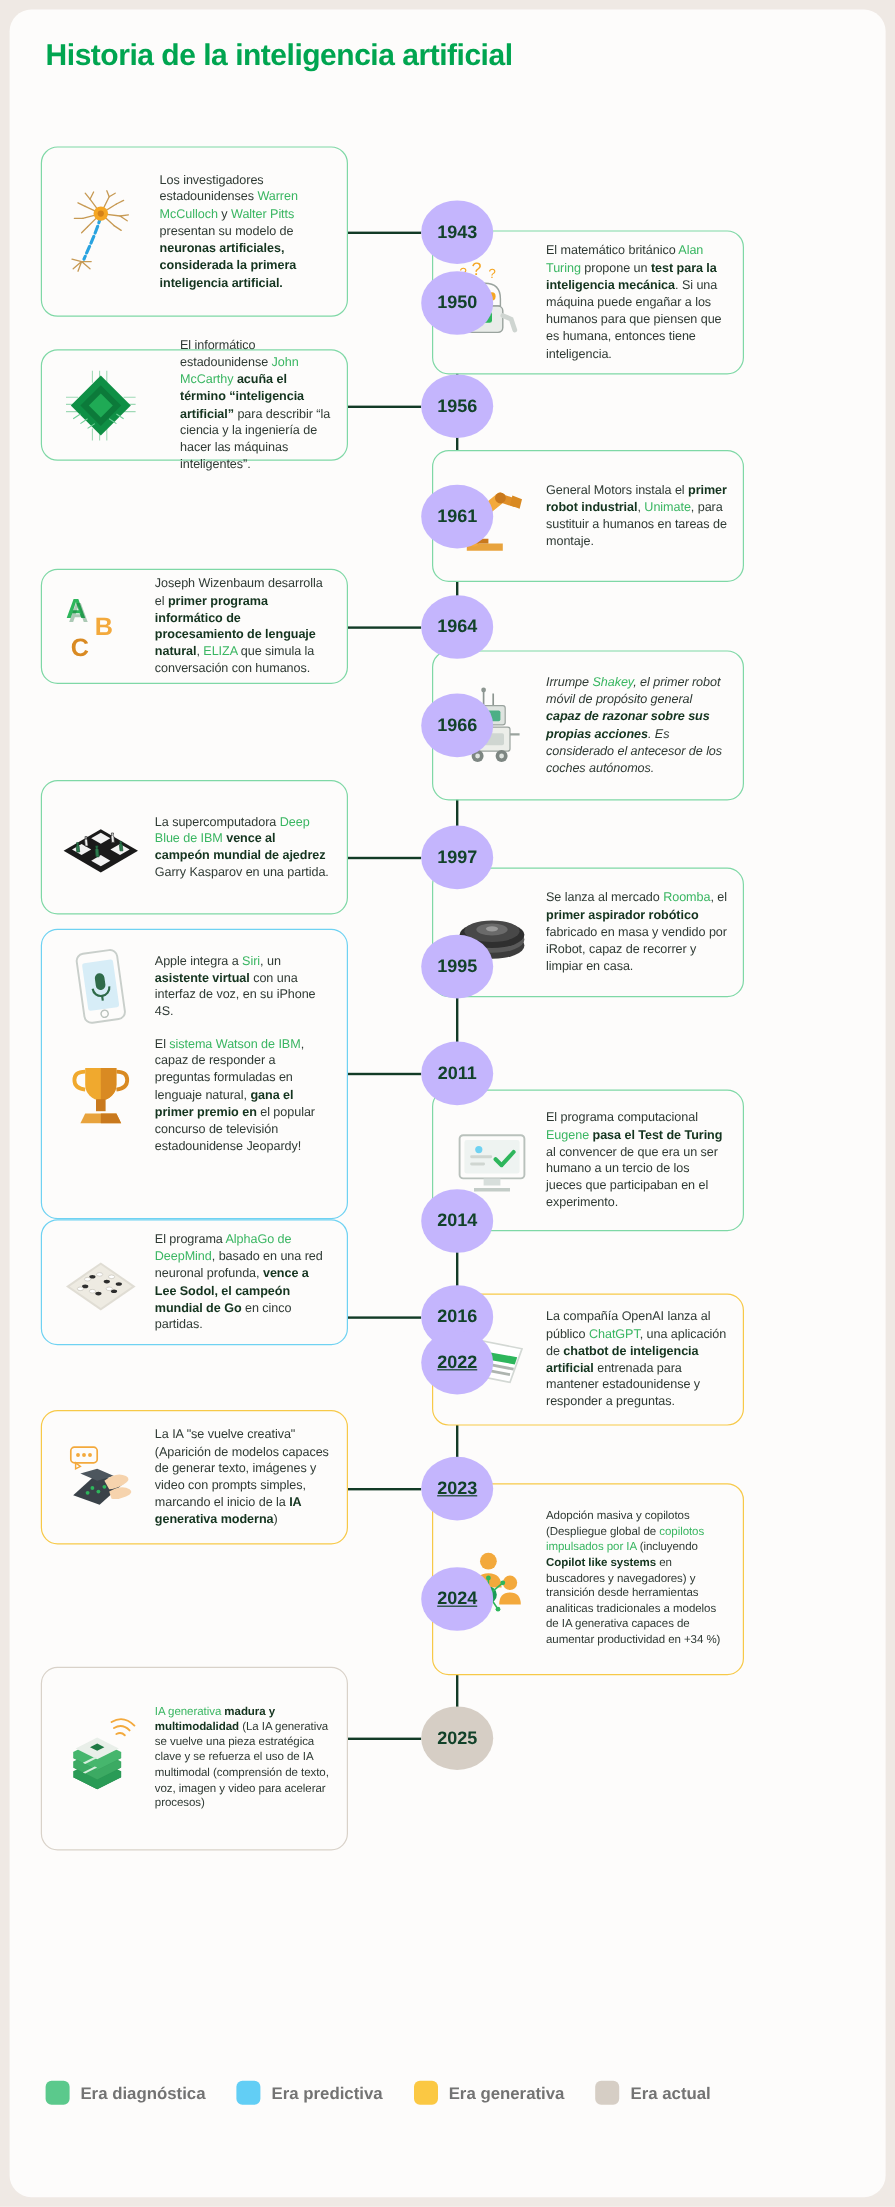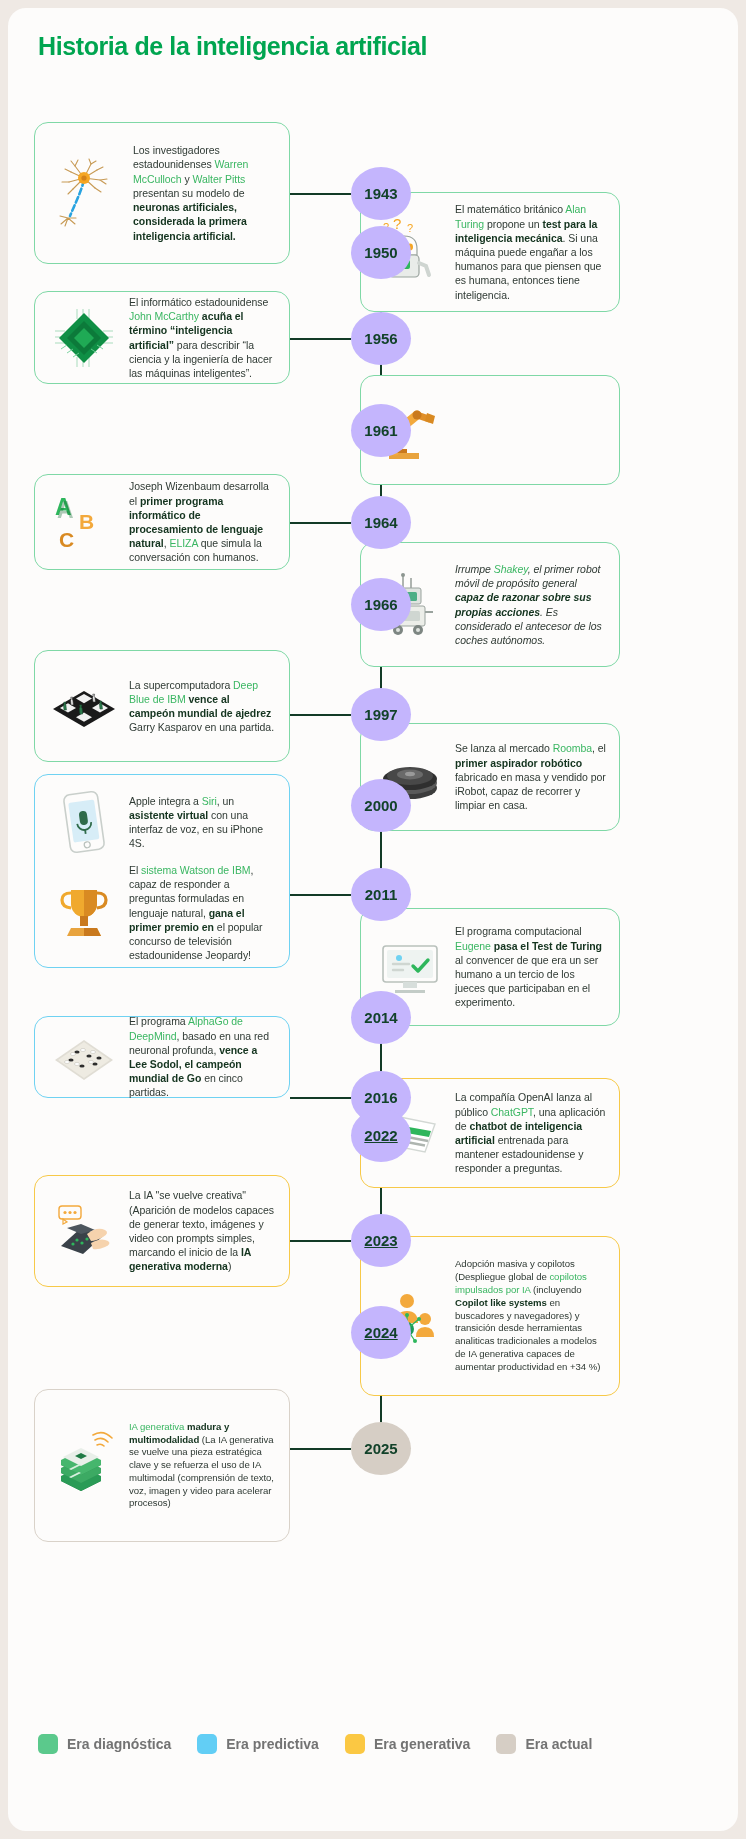--- a/index.html
+++ b/index.html
@@ -135,21 +135,21 @@
     </div>
     <div class="txt">
       <span>El matemático británico </span><span class="gr">Alan Turing</span><span> propone un </span><b>test para la inteligencia mecánica</b><span>. Si una máquina puede engañar a los humanos para que piensen que es humana, entonces tiene inteligencia.</span>
     </div>
   </div>
 
   <div class="stub" style="left:282px;top:330px;width:61px;"></div>
   <div class="node green" style="top:304px;">
       <span>1956</span>
     </div>
-  <div class="card left" style="top:283px;height:93px;">
+  <div class="card left" style="top:283px;height:93px;gap:21px;">
     <div class="art">
       <svg width="74" height="74" viewBox="0 0 74 74">
         <g stroke="#9fd9b6" stroke-width="0.9" fill="none">
           <path d="M8 30 h10 M8 36 h14 M8 42 h10 M56 30 h10 M52 36 h14 M56 42 h10 M30 8 v10 M36 8 v14 M42 8 v10 M30 56 v10 M36 52 v14 M42 56 v10"></path>
         </g>
         <path d="M37 12 L62 37 L37 62 L12 37 Z" fill="#0f8f45"></path>
         <path d="M37 20 L54 37 L37 54 L20 37 Z" fill="#0c7a3a"></path>
         <path d="M37 27 L47 37 L37 47 L27 37 Z" fill="#1faa55"></path>
         <g stroke="#6fcf97" stroke-width="0.9" fill="none">
           <path d="M20 44 l-6 4 M26 48 l-6 4 M32 52 l-6 4 M44 48 l6 4 M50 44 l6 4"></path>
@@ -170,20 +170,23 @@
       <svg width="74" height="74" viewBox="0 0 74 74">
         <path d="M16 60 h30 v6 h-30 z" fill="#e8a33d"></path>
         <path d="M22 58 v-18" stroke="#f3a93c" stroke-width="9" stroke-linecap="round"></path>
         <path d="M22 40 L44 22" stroke="#f3a93c" stroke-width="9" stroke-linecap="round"></path>
         <path d="M44 22 L56 26" stroke="#e08f28" stroke-width="7" stroke-linecap="round"></path>
         <circle cx="22" cy="40" r="5" fill="#c9791d"></circle>
         <circle cx="44" cy="22" r="4.5" fill="#c9791d"></circle>
         <path d="M54 20 l8 3 l-2 8 l-8 -3 z" fill="#d98a22"></path>
         <path d="M24 56 h10 v4 h-10z" fill="#c9791d"></path>
       </svg>
+    </div>
+    <div class="txt">
+      <span>General Motors instala el </span><b>primer robot industrial</b><span>, </span><span class="gr">Unimate</span><span>, para sustituir a humanos en tareas de montaje.</span>
     </div>
   </div>
 
   <div class="stub" style="left:282px;top:514px;width:61px;"></div>
   <div class="node green" style="top:488px;">
       <span>1964</span>
     </div>
   <div class="card left" style="top:466px;height:96px;">
     <div class="art">
       <svg width="74" height="74" viewBox="0 0 74 74">
@@ -248,21 +251,21 @@
         </g>
       </svg>
     </div>
     <div class="txt">
       <span>La supercomputadora </span><span class="gr">Deep Blue de IBM</span><b> vence al campeón mundial de ajedrez</b><span> Garry Kasparov en una partida.</span>
     </div>
   </div>
 
   <div class="stub" style="left:403px;top:797px;width:54px;"></div>
   <div class="node green" style="top:771px;">
-      <span>2000</span>
+      <span>1995</span>
     </div>
   <div class="card right" style="top:715px;height:108px;">
     <div class="art">
       <svg width="74" height="74" viewBox="0 0 74 74">
         <ellipse cx="37" cy="48" rx="27" ry="11" fill="#3c3c3c"></ellipse>
         <ellipse cx="37" cy="43" rx="27" ry="11" fill="#5a5a5a"></ellipse>
         <ellipse cx="37" cy="39" rx="27" ry="11" fill="#2f2f2f"></ellipse>
         <ellipse cx="37" cy="36" rx="23" ry="9" fill="#484848"></ellipse>
         <ellipse cx="37" cy="34.5" rx="13" ry="5" fill="#6a6a6a"></ellipse>
         <ellipse cx="37" cy="34" rx="5" ry="2.2" fill="#9a9a9a"></ellipse>
@@ -270,21 +273,21 @@
     </div>
     <div class="txt">
       <span>Se lanza al mercado </span><span class="gr">Roomba</span><span>, el </span><b>primer aspirador robótico</b><span> fabricado en masa y vendido por iRobot, capaz de recorrer y limpiar en casa.</span>
     </div>
   </div>
 
   <div class="stub" style="left:282px;top:886px;width:61px;"></div>
   <div class="node green" style="top:860px;">
       <span>2011</span>
     </div>
-  <div class="card b left" style="top:766px;height:194px;display:block;padding:0;">
+  <div class="card b left" style="top:766px;height:242px;display:block;padding:0;">
     <div style="display:flex;align-items:center;padding:10px 12px 2px 12px;">
       <div class="art">
         <svg width="74" height="74" viewBox="0 0 74 74">
           <rect x="20" y="8" width="34" height="58" rx="6" fill="#fdfcfb" stroke="#c9cfcb" stroke-width="1.6" transform="rotate(-8 37 37)"></rect>
           <rect x="24" y="16" width="26" height="40" rx="2" fill="#d7edf7" transform="rotate(-8 37 37)"></rect>
           <g transform="rotate(-8 37 37)">
             <rect x="33" y="26" width="8" height="14" rx="4" fill="#2f6b4a"></rect>
             <path d="M30 38 a7 7 0 0 0 14 0" stroke="#2f6b4a" stroke-width="1.8" fill="none"></path>
             <path d="M37 45 v4" stroke="#2f6b4a" stroke-width="1.8"></path>
             <circle cx="37" cy="60" r="3" fill="none" stroke="#b9c1bc" stroke-width="1.2"></circle>
@@ -332,21 +335,21 @@
     </div>
     <div class="txt">
       <span>El programa computacional </span><span class="gr">Eugene</span><b> pasa el Test de Turing</b><span> al convencer de que era un ser humano a un tercio de los jueces que participaban en el experimento.</span>
     </div>
   </div>
 
   <div class="stub" style="left:282px;top:1089px;width:61px;"></div>
   <div class="node green" style="top:1063px;">
       <span>2016</span>
     </div>
-  <div class="card b left" style="top:1008px;height:82px;">
+  <div class="card b left" style="top:1008px;height:105px;">
     <div class="art">
       <svg width="74" height="74" viewBox="0 0 74 74">
         <path d="M37 20 L66 40 L37 60 L8 40 Z" fill="#e0ddd4"></path>
         <path d="M37 22 L63 40 L37 58 L11 40 Z" fill="#eeebe2"></path>
         <g fill="#2d2d2d">
           <ellipse cx="30" cy="32" rx="2.6" ry="1.5"></ellipse>
             <ellipse cx="42" cy="36" rx="2.6" ry="1.5"></ellipse>
           <ellipse cx="24" cy="40" rx="2.6" ry="1.5"></ellipse>
             <ellipse cx="48" cy="44" rx="2.6" ry="1.5"></ellipse>
           <ellipse cx="35" cy="46" rx="2.6" ry="1.5"></ellipse>

